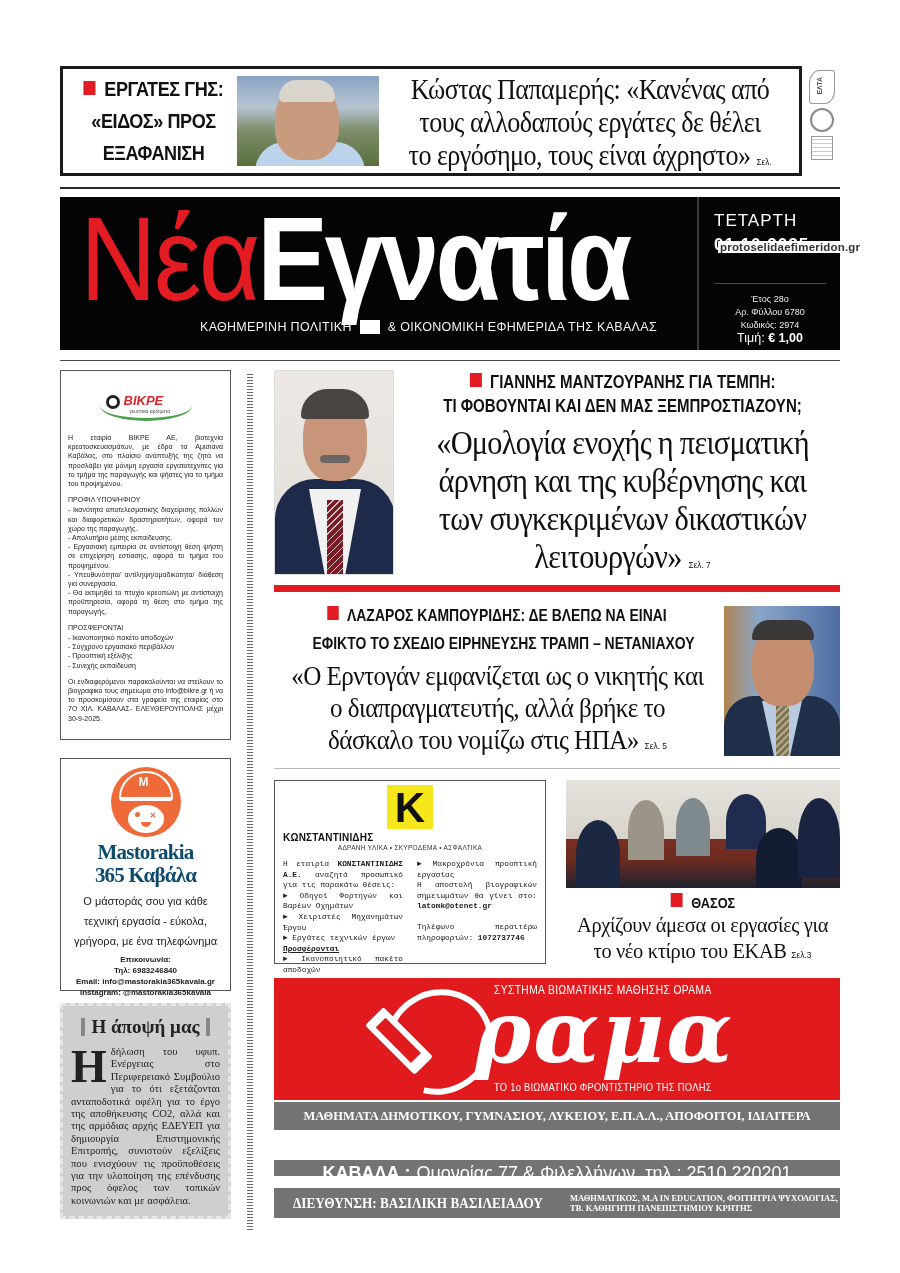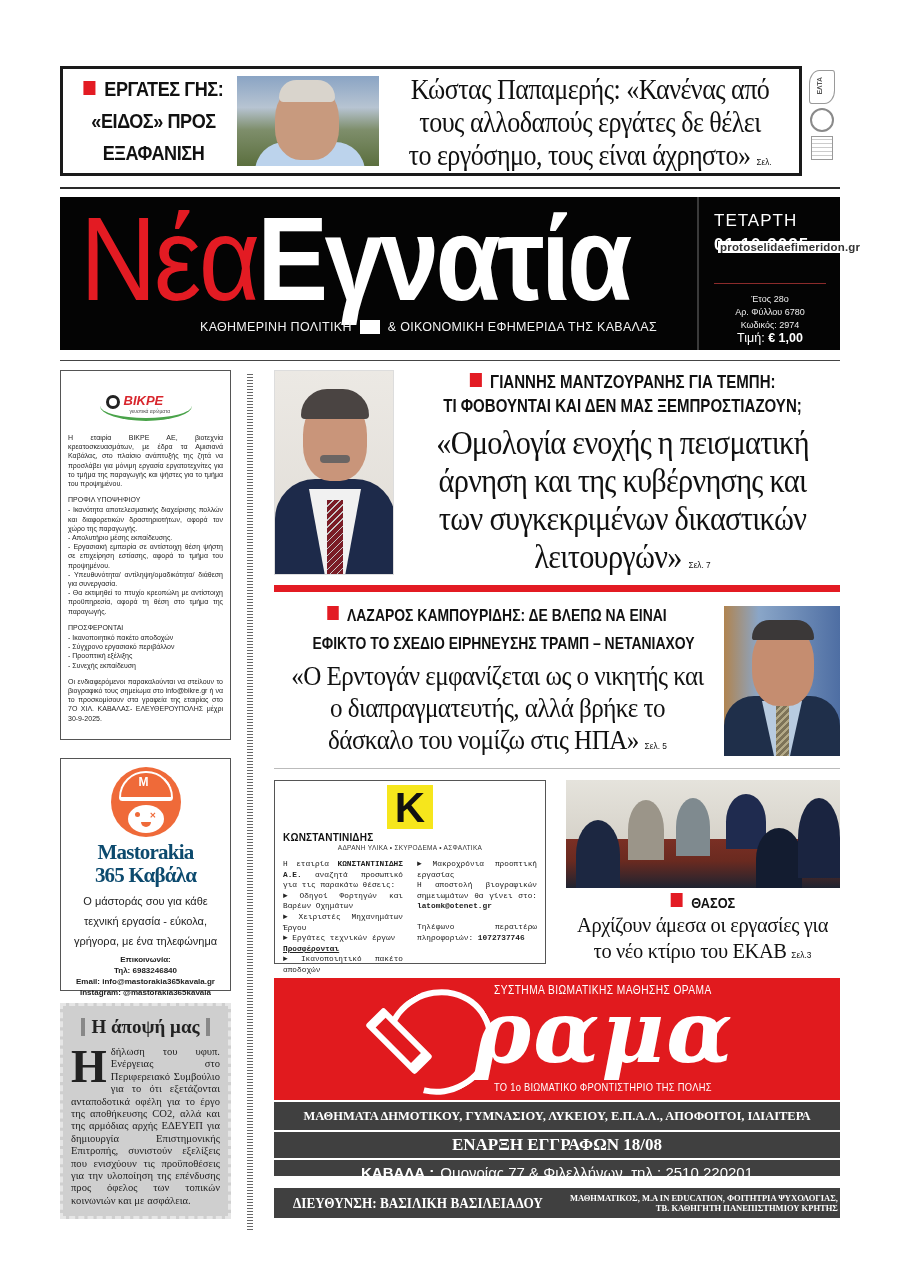--- a/index.html
+++ b/index.html
@@ -119,28 +119,28 @@
 
   
   #ad-orama { left: 274px; top: 978px; width: 566px; height: 244px; }
   #orama-red { left: 0; top: 0; width: 566px; height: 122px; background: #e11a1e; overflow: hidden; }
   #orama-swirl { left: 110px; top: 12px; width: 110px; height: 104px; border: 6px solid #fff; border-radius: 50%; border-left-color: transparent; transform: rotate(-30deg); }
   #orama-pencil { left: 112px; top: 28px; width: 26px; height: 70px; background: #fff; border: 3px solid #fff; transform: rotate(-45deg); border-radius: 3px; }
   #orama-pencil::after { content: ""; position: absolute; left: 3px; top: 6px; width: 14px; height: 50px; background: #e11a1e; }
   #orama-top { left: 220px; top: 5px; color: #fff; font-size: 12px; letter-spacing: 0.5px; white-space: nowrap; transform: scaleX(0.85); transform-origin: left top; }
   #orama-word { left: 200px; top: 4px; color: #fff; font-family: "DejaVu Serif", serif; font-style: italic; font-weight: bold; font-size: 86px; line-height: 100px; letter-spacing: 2px; }
   #orama-bottom { left: 220px; top: 103px; color: #fff; font-size: 11px; letter-spacing: 0.3px; white-space: nowrap; transform: scaleX(0.85); transform-origin: left top; }
-  .orama-band { left: 0; width: 566px; background: #404040; color: #fff; text-align: center; white-space: nowrap; }
+  .orama-band { left: 0; width: 566px; background: #737373; color: #fff; text-align: center; white-space: nowrap; }
   #orama-b1 { top: 124px; height: 28px; font-family: "Liberation Serif", serif; font-weight: bold; font-size: 12.5px; line-height: 28px; }
   #orama-b2 { top: 154px; height: 26px; font-family: "Liberation Serif", serif; font-weight: bold; font-size: 17px; line-height: 26px; }
-  #orama-b3 { top: 182px; height: 16px; font-size: 15px; line-height: 26px; }
+  #orama-b3 { top: 182px; height: 16px; font-size: 18px; line-height: 26px; }
   #orama-b3 b { font-weight: bold; margin-right: 6px; }
   #orama-b4 { top: 210px; height: 30px; display: flex; align-items: center; justify-content: center; gap: 10px; }
   #orama-dir { font-family: "Liberation Serif", serif; font-weight: bold; font-size: 15px; transform: scaleX(0.88); }
-  #orama-cred { font-family: "Liberation Serif", serif; font-weight: bold; font-size: 8.5px; line-height: 10px; text-align: right; }
+  #orama-cred { font-family: "Liberation Serif", serif; font-weight: bold; font-size: 8.5px; line-height: 10px; text-align: left; }
 </style>
 </head>
 <body>
 
 <div id="teaser" class="abs">
   <div id="teaser-left" class="abs">
     <div><span class="red-sq"></span><span>ΕΡΓΑΤΕΣ ΓΗΣ:</span></div>
     <div>«ΕΙΔΟΣ» ΠΡΟΣ</div>
     <div>ΕΞΑΦΑΝΙΣΗ</div>
   </div>
@@ -321,21 +321,20 @@
 
 <div id="ad-orama" class="abs">
   <div id="orama-red" class="abs">
     <div id="orama-swirl" class="abs"></div>
     <div id="orama-pencil" class="abs"></div>
     <div id="orama-top" class="abs">ΣΥΣΤΗΜΑ ΒΙΩΜΑΤΙΚΗΣ ΜΑΘΗΣΗΣ ΟΡΑΜΑ</div>
     <div id="orama-word" class="abs">ραμα</div>
     <div id="orama-bottom" class="abs">ΤΟ 1ο ΒΙΩΜΑΤΙΚΟ ΦΡΟΝΤΙΣΤΗΡΙΟ ΤΗΣ ΠΟΛΗΣ</div>
   </div>
   <div id="orama-b1" class="abs orama-band">ΜΑΘΗΜΑΤΑ ΔΗΜΟΤΙΚΟΥ, ΓΥΜΝΑΣΙΟΥ, ΛΥΚΕΙΟΥ, Ε.Π.Α.Λ., ΑΠΟΦΟΙΤΟΙ, ΙΔΙΑΙΤΕΡΑ</div>
-  <div id="orama-b2" class="abs orama-band">ΕΝΑΡΞΗ ΕΓΓΡΑΦΩΝ 18/08</div>
   <div id="orama-b3" class="abs orama-band">
     <b>ΚΑΒΑΛΑ :</b><span>Ομονοίας 77 &amp; Φιλελλήνων, τηλ.: 2510 220201</span>
   </div>
   <div id="orama-b4" class="abs orama-band">
     <span id="orama-dir">ΔΙΕΥΘΥΝΣΗ: ΒΑΣΙΛΙΚΗ ΒΑΣΙΛΕΙΑΔΟΥ</span>
     <span id="orama-cred">
       <span>ΜΑΘΗΜΑΤΙΚΟΣ, Μ.Α IN EDUCATION, ΦΟΙΤΗΤΡΙΑ ΨΥΧΟΛΟΓΙΑΣ,</span><br>
       <span>ΤΒ. ΚΑΘΗΓΗΤΗ ΠΑΝΕΠΙΣΤΗΜΙΟΥ ΚΡΗΤΗΣ</span>
     </span>
   </div>

